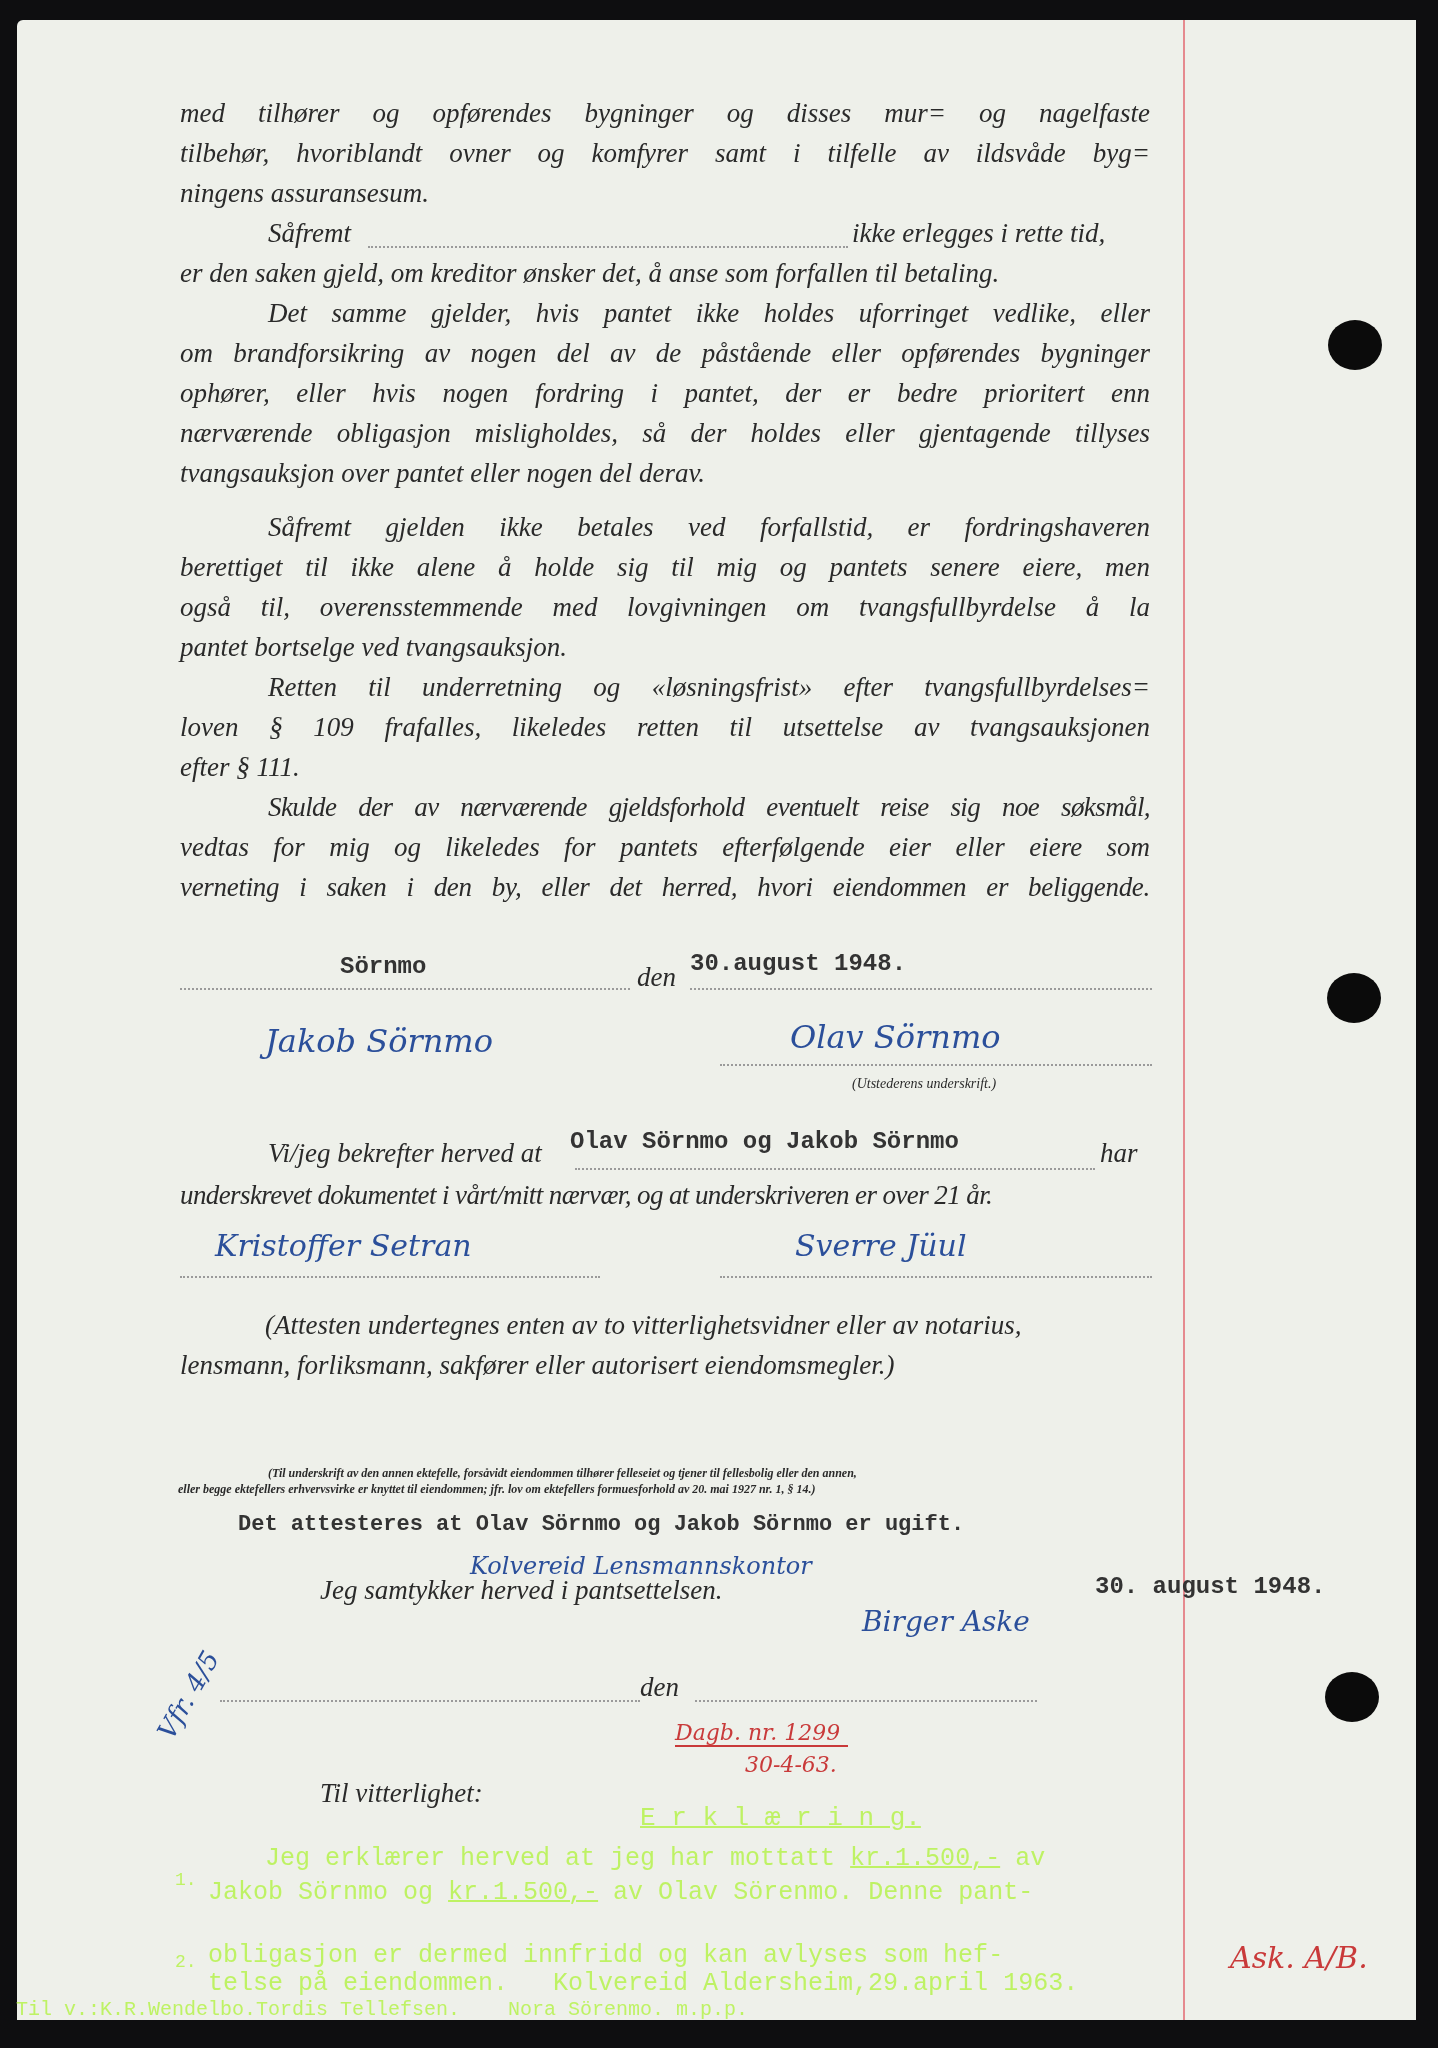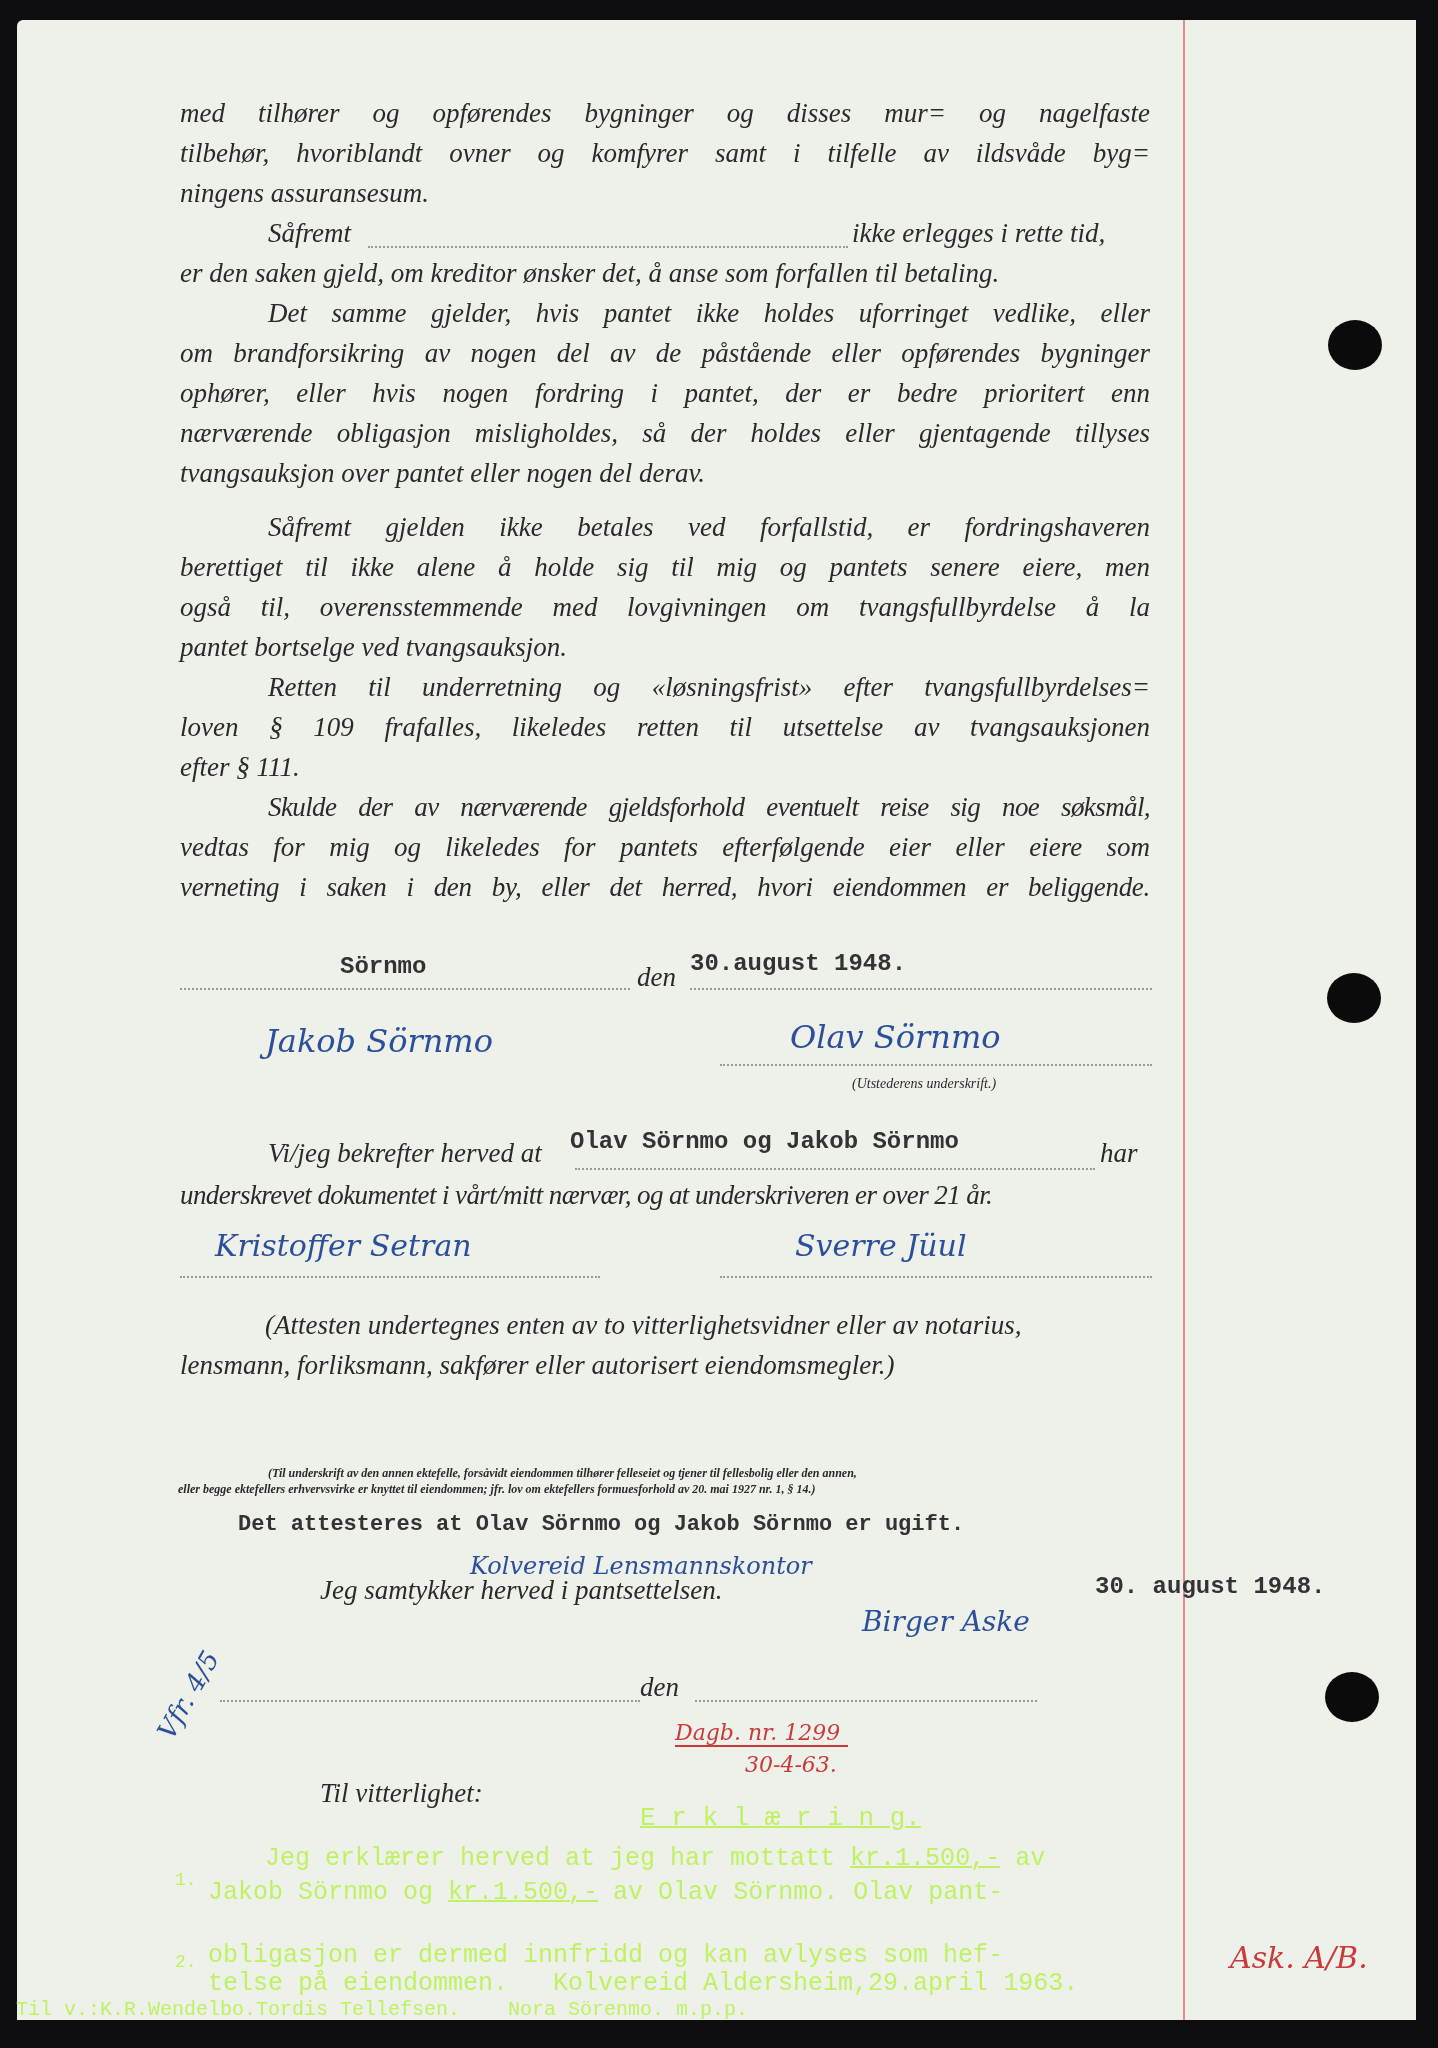--- a/index.html
+++ b/index.html
@@ -104,19 +104,19 @@
 <div class="line mono ul" style="top:1803px;left:640px;font-size:26px">E r k l æ r i n g.</div>
 <div class="line mono" style="top:1844px;left:265px;font-size:25px">
   <span>Jeg erklærer herved at jeg har mottatt</span>
   <span class="ul">kr.1.500,-</span>
   <span>av</span>
 </div>
 <div class="line mono" style="top:1870px;left:175px;font-size:18px">1.</div>
 <div class="line mono" style="top:1878px;left:208px;font-size:25px">
   <span>Jakob Sörnmo og</span>
   <span class="ul">kr.1.500,-</span>
-  <span>av Olav Sörnmo. Olav pant-</span>
+  <span>av Olav Sörenmo. Denne pant-</span>
 </div>
 <div class="line mono" style="top:1941px;left:208px;font-size:25px">obligasjon er dermed innfridd og kan avlyses som hef-</div>
 <div class="line mono" style="top:1952px;left:175px;font-size:18px">2.</div>
 <div class="line mono" style="top:1969px;left:208px;font-size:25px;white-space:pre">telse på eiendommen.   Kolvereid Aldersheim,29.april 1963.</div>
 <div class="line mono" style="top:1998px;left:16px;font-size:20px;white-space:pre">Til v.:K.R.Wendelbo.Tordis Tellefsen.    Nora Sörenmo. m.p.p.</div>
 <div class="line red" style="top:1940px;left:1230px;font-family:'DejaVu Serif',serif;font-style:italic;font-size:30px">Ask. A/B.</div>
 
 </body></html>

